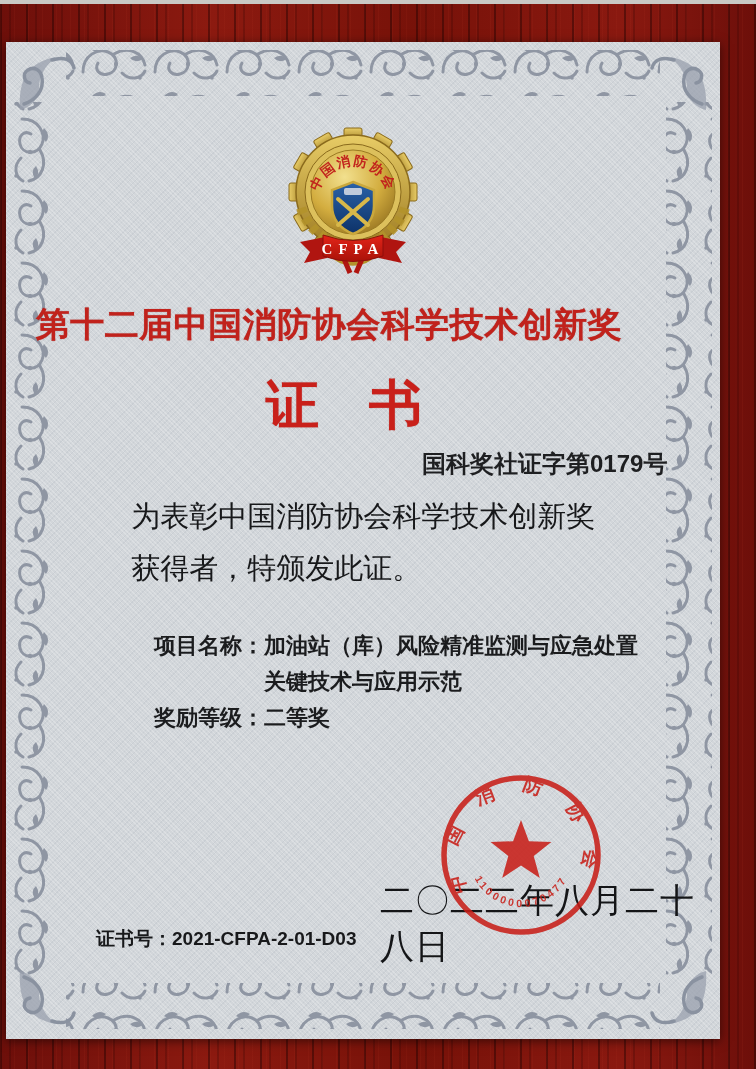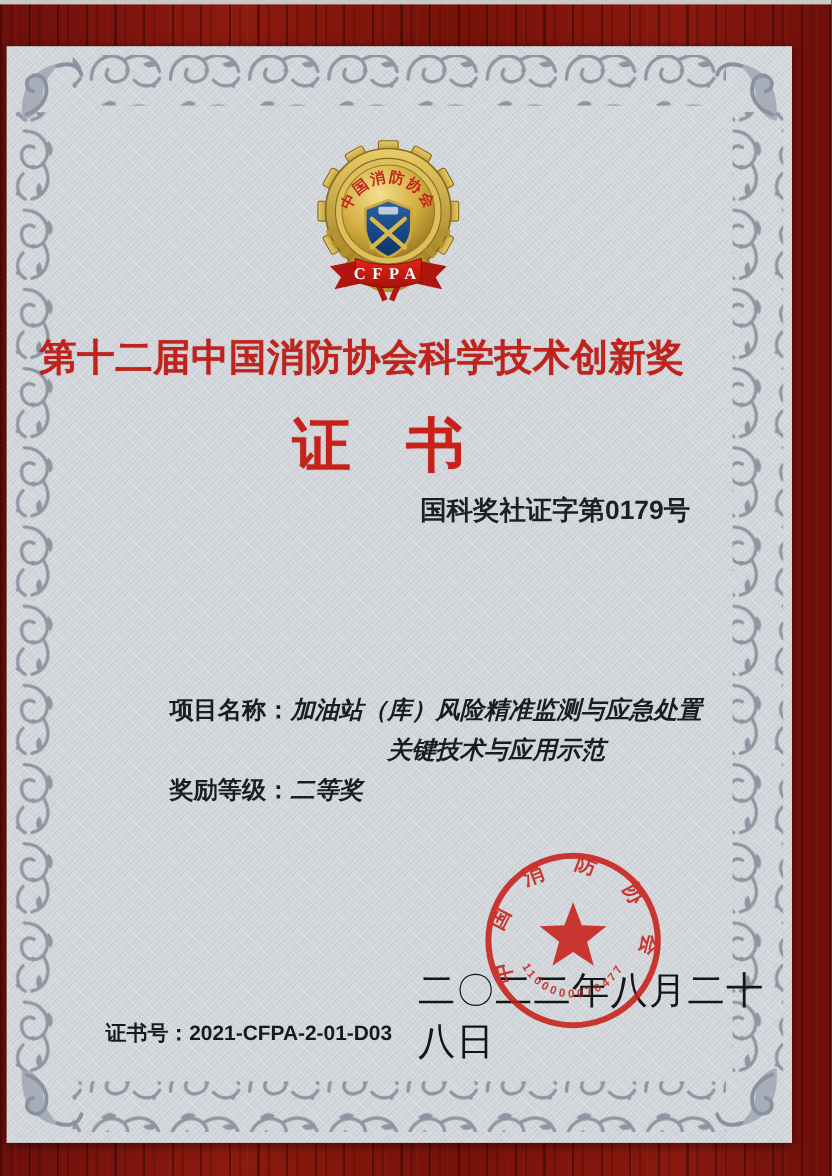--- a/index.html
+++ b/index.html
@@ -20,30 +20,30 @@
       repeating-linear-gradient(-45deg, rgba(120,132,148,0.10) 0 1px, rgba(0,0,0,0) 1px 4px);
     box-shadow:0 2px 10px rgba(0,0,0,0.55);}
   .border-svg{position:absolute;left:0;top:0;}
   .emblem{position:absolute;left:273px;top:84px;}
   .title{position:absolute;left:0;top:260px;width:646px;text-align:center;
     font-size:34px;font-weight:bold;color:#c1221c;letter-spacing:0.5px;
     text-shadow:0 0 1px rgba(140,20,15,0.6);}
   .cert-word{position:absolute;left:0;top:328px;width:676px;text-align:center;
     font-size:53px;font-weight:bold;color:#c9201a;letter-spacing:50px;padding-left:50px;
     box-sizing:border-box;text-shadow:0 0 1px rgba(150,20,15,0.6);}
-  .doc-number{position:absolute;left:376px;top:406px;font-size:24px;font-weight:bold;color:#1e1f21;}
+  .doc-number{position:absolute;left:416px;top:406px;font-size:24px;font-weight:bold;color:#1e1f21;}
   .body-text{position:absolute;left:76px;top:448px;width:566px;font-size:29px;line-height:52px;
     color:#17181a;font-family:"DejaVu Serif","Liberation Serif",serif;text-indent:1.7em;}
   .fields{position:absolute;left:148px;top:586px;font-size:22px;font-weight:bold;color:#1b1c1e;}
   .row{display:flex;align-items:flex-start;}
   .row + .row{}
   .row .lbl{white-space:nowrap;}
   .row .val div{line-height:36px;}
-  .row .val{line-height:36px;font-style:italic;}
-  .row, .lbl{line-height:36px;text-align:center;}
+  .row .val{line-height:36px;}
+  .row, .lbl{line-height:36px;}
   .date-line{position:absolute;left:374px;top:836px;font-size:34px;font-weight:normal;
     color:#141517;letter-spacing:1px;}
   .seal{position:absolute;left:428px;top:726px;opacity:0.87;}
   .cert-no{position:absolute;left:90px;top:884px;font-size:19px;font-weight:bold;color:#18191b;}
 </style>
 </head>
 <body>
 
 <div class="stage">
   <div class="top-strip"></div>
@@ -168,20 +168,24 @@
         <path d="M127,116 L102,111 L100,132 L123,137 L117,126 Z" fill="#b01510"></path>
         <path d="M44,109 Q74,120 104,109 L104,130 Q74,141 44,130 Z" fill="url(#gRed)" stroke="#8e0f0b" stroke-width="1"></path>
         <text x="74" y="128" text-anchor="middle" font-size="15" font-weight="bold" font-family="Liberation Serif, serif" fill="#ffffff" letter-spacing="6">CFPA</text>
       </g>
     </svg>
 
     <div class="title">第十二届中国消防协会科学技术创新奖</div>
     <div class="cert-word">证书</div>
     <div class="doc-number">国科奖社证字第0179号</div>
 
+    <div class="body-text">
+      <div>为表彰中国消防协会科学技术创新奖</div>
+      <div>获得者，特颁发此证。</div>
+    </div>
 
     <div class="fields">
       <div class="row">
         <span class="lbl">项目名称：</span>
         <span class="val">
           <div>加油站（库）风险精准监测与应急处置</div>
           <div>关键技术与应用示范</div>
         </span>
       </div>
       <div class="row">

